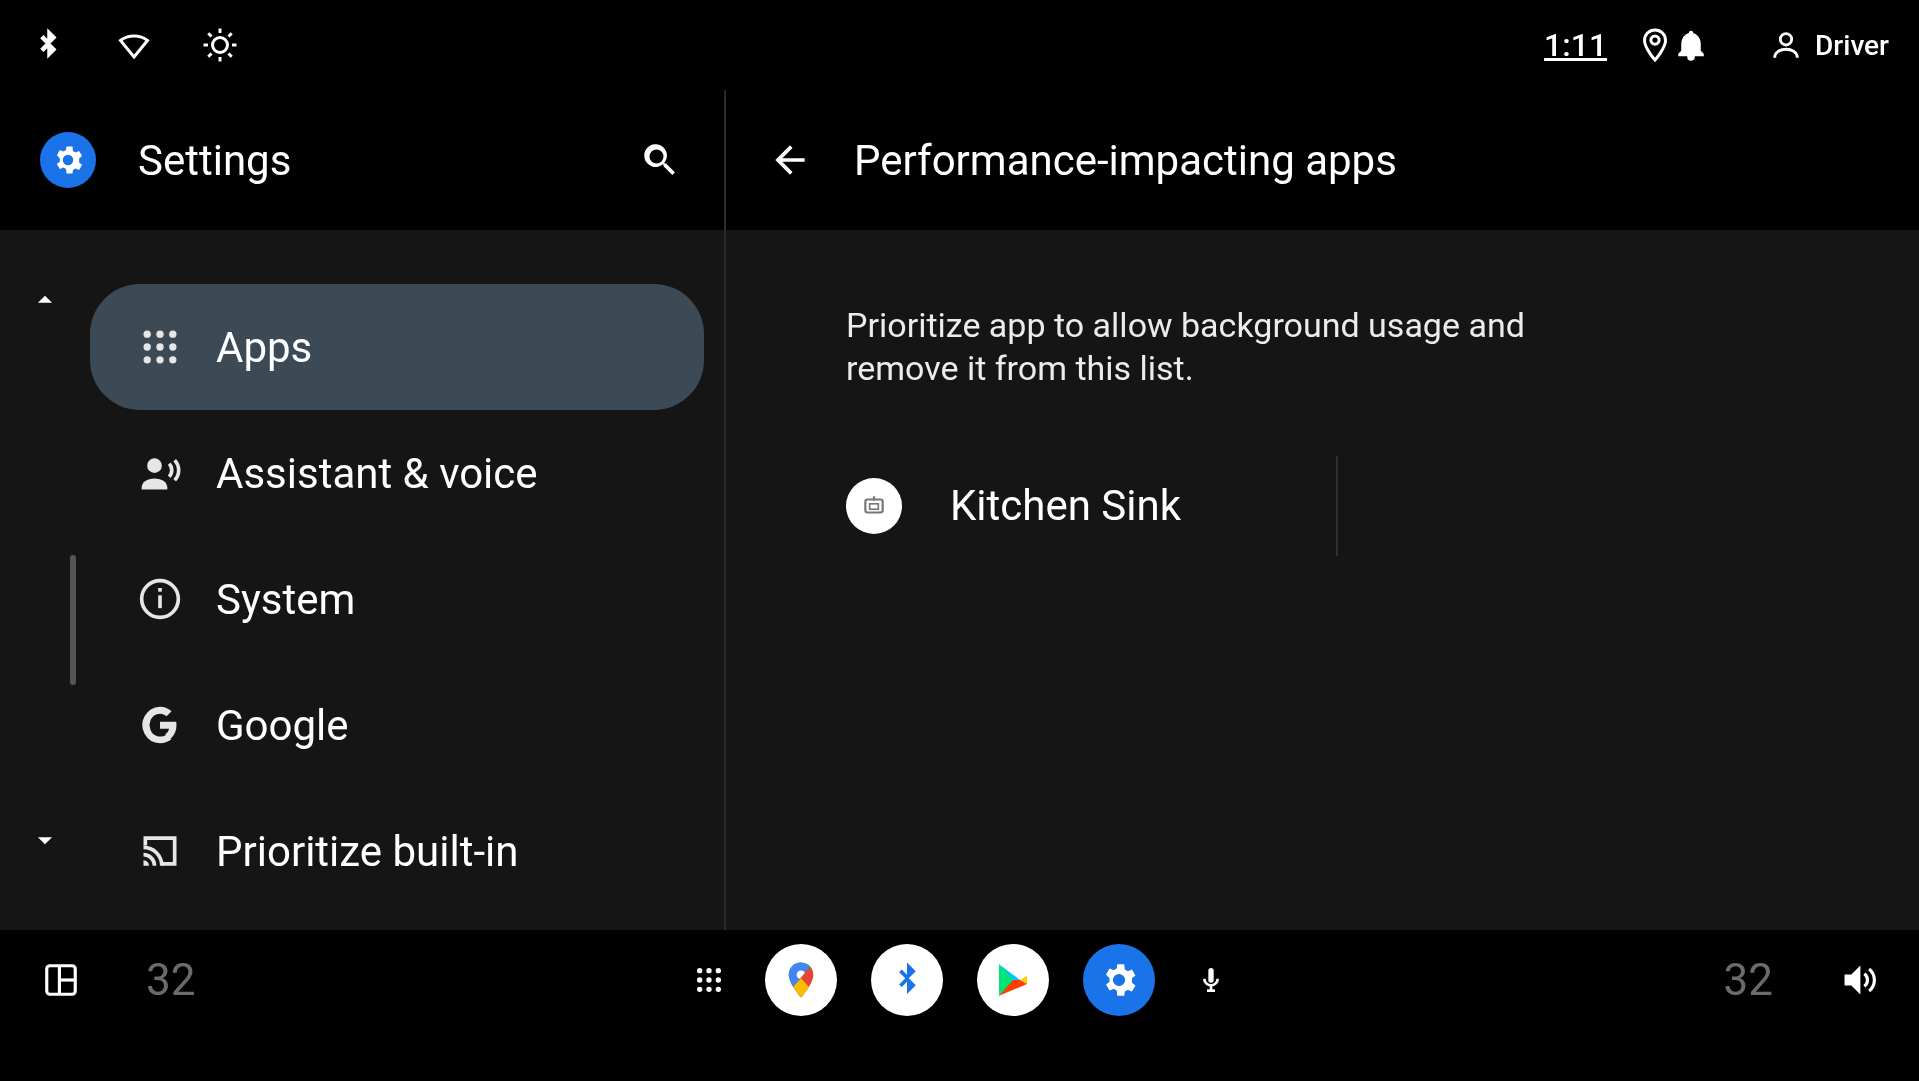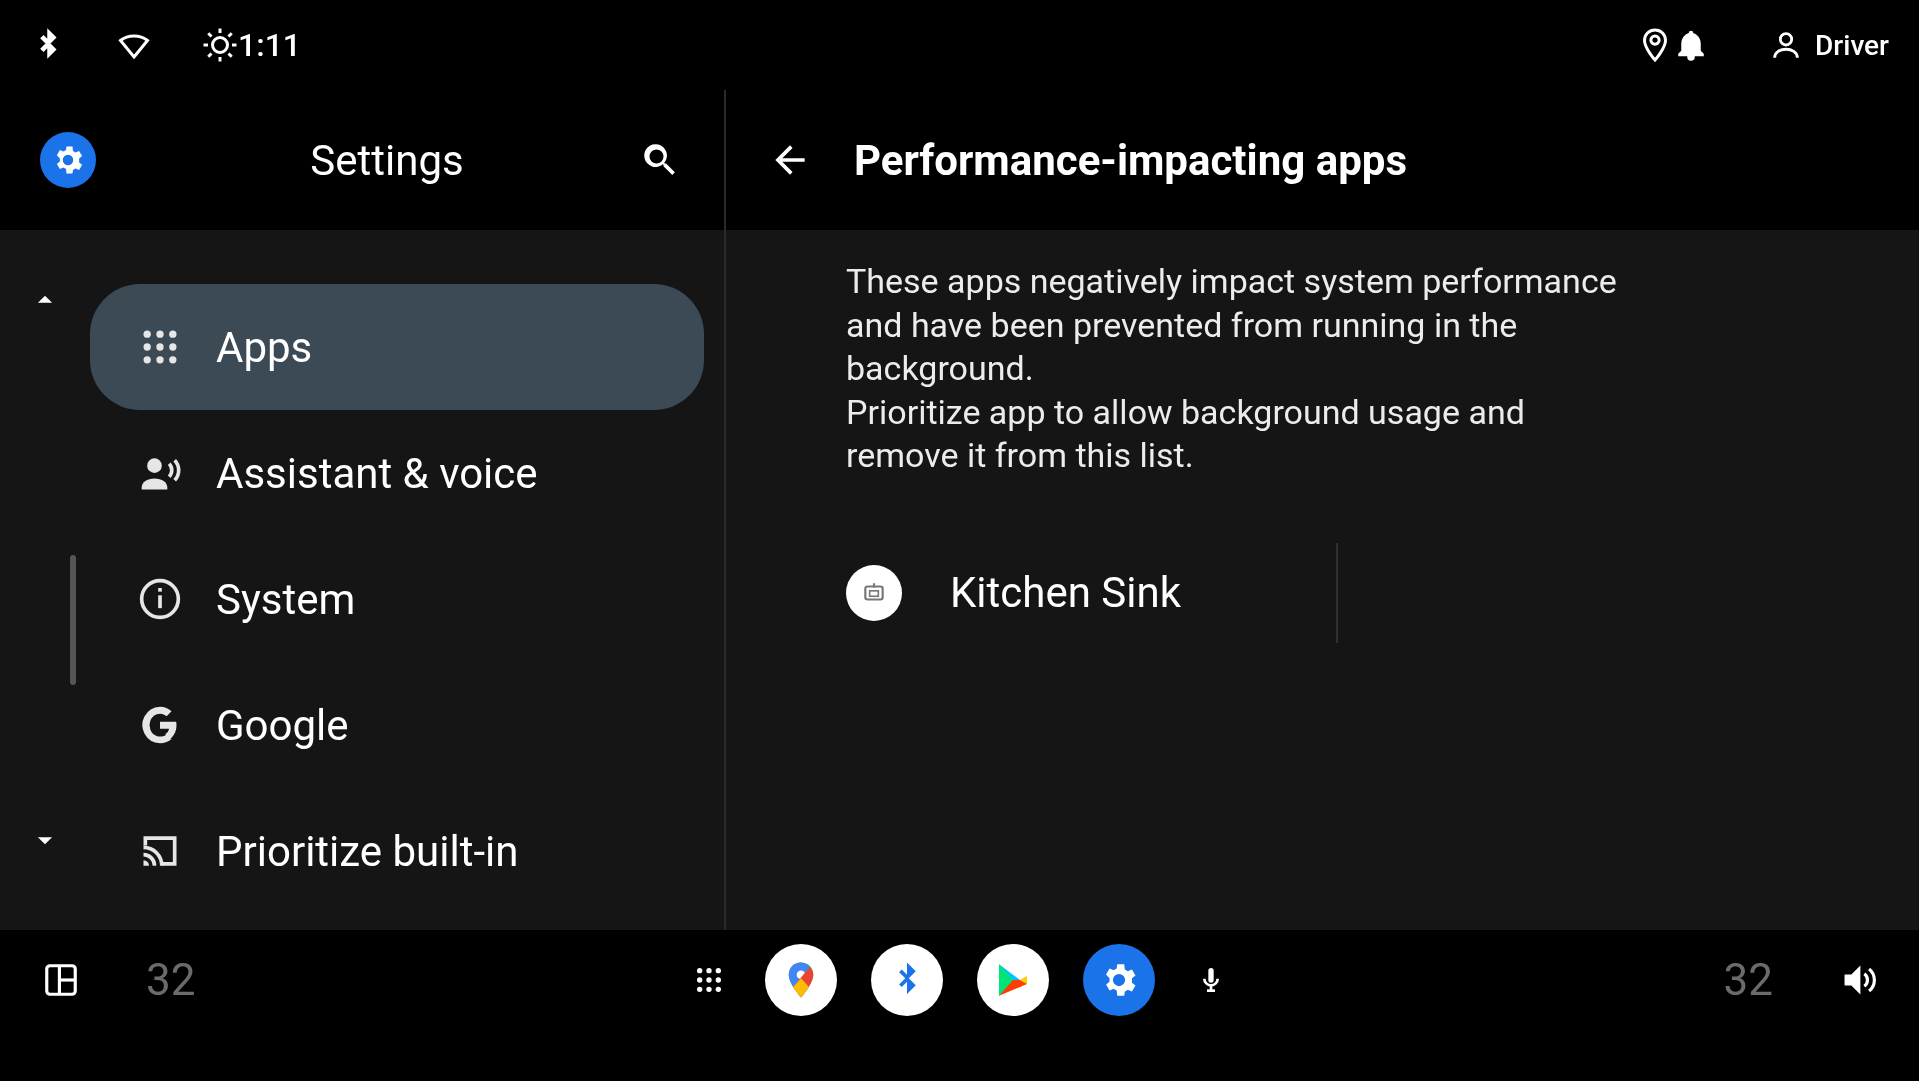--- a/index.html
+++ b/index.html
@@ -12,21 +12,21 @@
     overflow: hidden;
   }
   .status-bar {
     height: 90px;
     display: flex;
     align-items: center;
     padding: 0 30px;
     background: #000;
   }
   .status-left { display: flex; align-items: center; gap: 50px; }
-  .status-center { flex: 1; display: flex; justify-content: space-between; align-items: center; gap: 30px; }
+  .status-center { flex: 1; display: flex; justify-content: flex-end; align-items: center; gap: 30px; text-decoration: underline; }
   .status-right { display: flex; align-items: center; gap: 60px; }
   .status-icon { width: 36px; height: 36px; fill: #fff; stroke: #fff; display:flex; align-items:center; justify-content:center; }
   .status-time { font-size: 32px; font-weight: 500; }
   .user-badge { display: flex; align-items: center; gap: 12px; font-size: 28px; font-weight:500; }
 
   .main {
     display: flex;
     height: 840px;
     background: #000;
   }
@@ -36,21 +36,20 @@
     border-right: 2px solid #2a2a2a;
     display: flex;
     flex-direction: column;
     position: relative;
   }
   .sidebar-header {
     display: flex;
     align-items: center;
     padding: 20px 40px;
     height: 140px;
-    text-align: center;
   }
   .settings-gear-badge {
     width: 56px; height: 56px;
     background: #1a73e8;
     border-radius: 50%;
     display: flex; align-items: center; justify-content: center;
     margin-right: 42px;
   }
   .settings-gear-badge svg { width: 36px; height: 36px; fill: #fff; }
   .sidebar-title { font-size: 42px; font-weight: 400; flex: 1; }
@@ -123,21 +122,21 @@
     height: 140px;
     background: #000;
   }
   .back-btn {
     width: 48px; height: 48px;
     display: flex; align-items: center; justify-content: center;
     margin-right: 40px;
     cursor: pointer;
   }
   .back-btn svg { width: 44px; height: 44px; fill: #fff; }
-  .content-title { font-size: 42px; font-weight: 700; }
+  .content-title { font-size: 42px; font-weight: 400; }
 
   .content-body {
     padding: 30px 120px 0 120px;
   }
   .description {
     font-size: 34px;
     line-height: 1.28;
     color: #ececec;
     margin-bottom: 60px;
     max-width: 780px;
@@ -343,21 +342,21 @@
     <div class="content-header">
       <div class="back-btn">
         <svg viewBox="0 0 24 24">
             <path d="M20 11H7.8l5.6-5.6L12 4l-8 8 8 8 1.4-1.4L7.8 13H20v-2z"></path>
           </svg>
       </div>
       <div class="content-title">Performance-impacting apps</div>
     </div>
     <div class="content-body">
       <div class="description">
-        <span>These apps negatively impact system performance and have been prevented from running in the background.</span><br>
+        <br>
         <span>Prioritize app to allow background usage and remove it from this list.</span>
       </div>
       <div class="app-row">
         <div class="app-left">
           <div class="app-icon">
             <svg viewBox="0 0 24 24">
                 <rect x="4" y="6" width="16" height="12" rx="2" fill="none" stroke="#777" stroke-width="2"></rect>
                 <rect x="8" y="10" width="8" height="5" fill="none" stroke="#777" stroke-width="1.5"></rect>
                 <line x1="12" y1="3" x2="12" y2="7" stroke="#777" stroke-width="2"></line>
               </svg>

